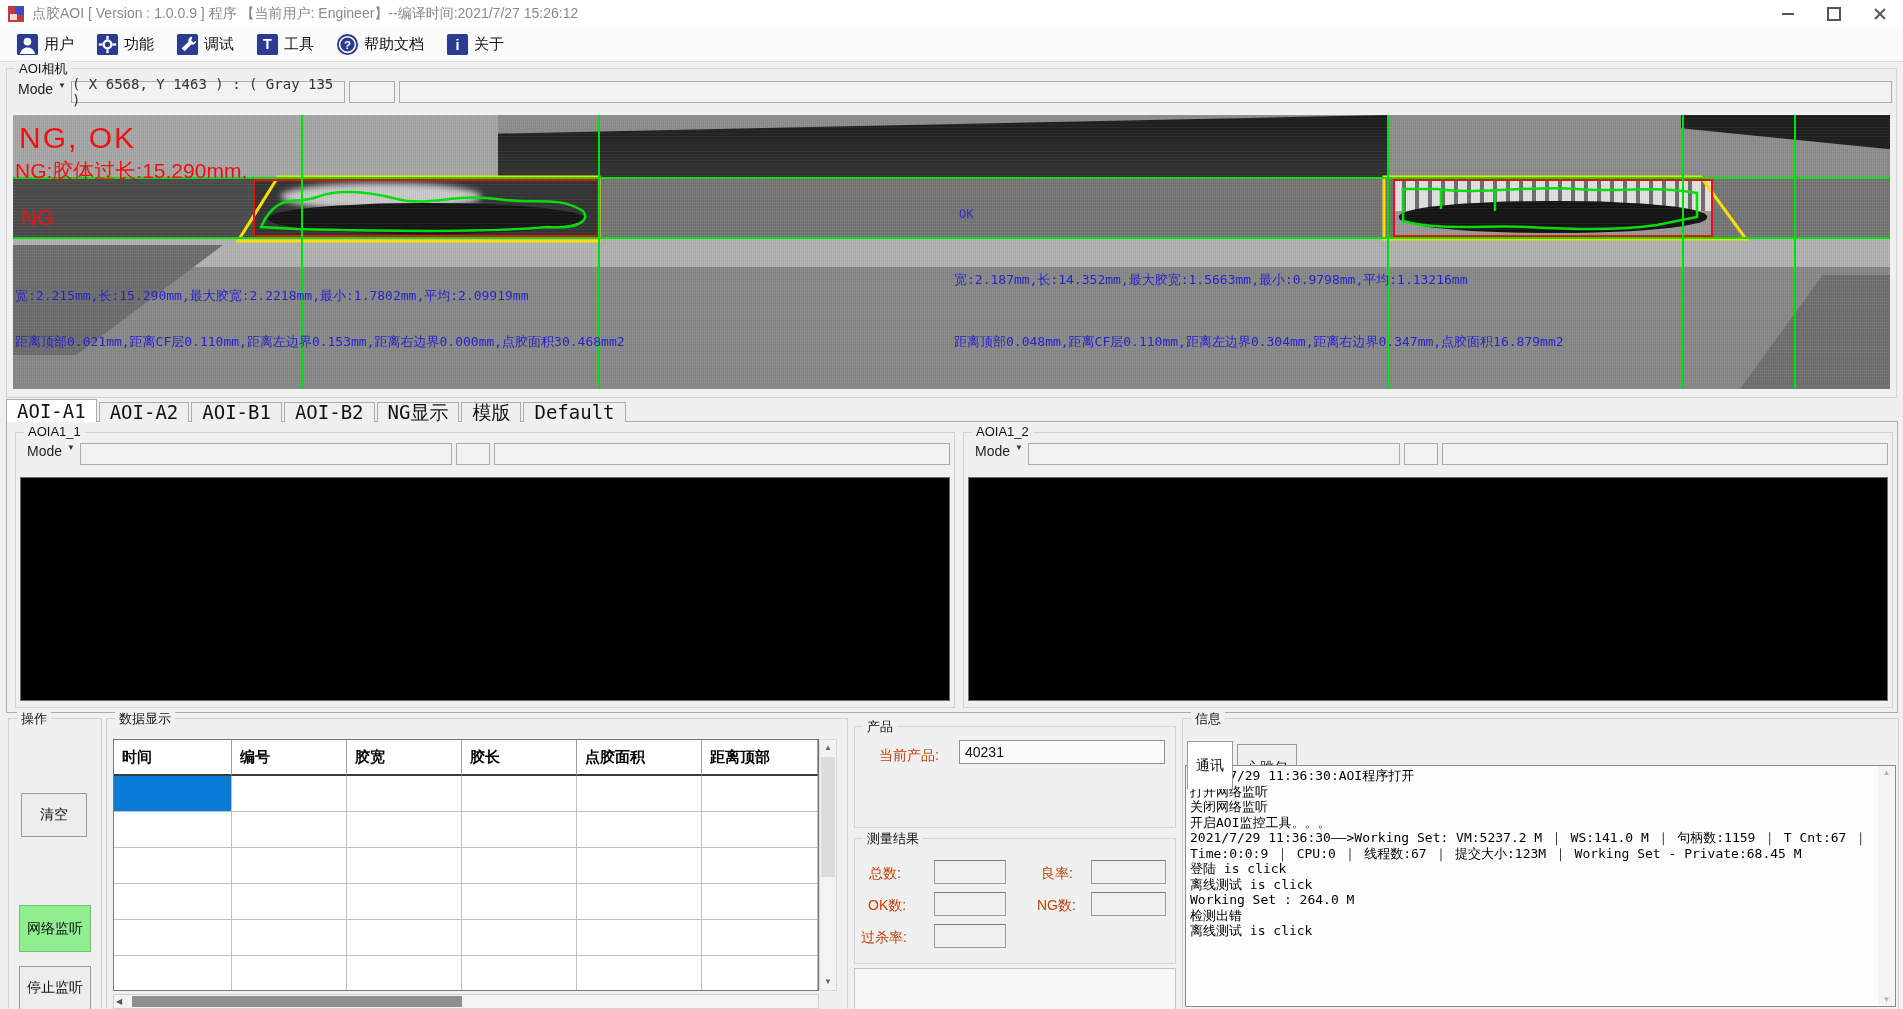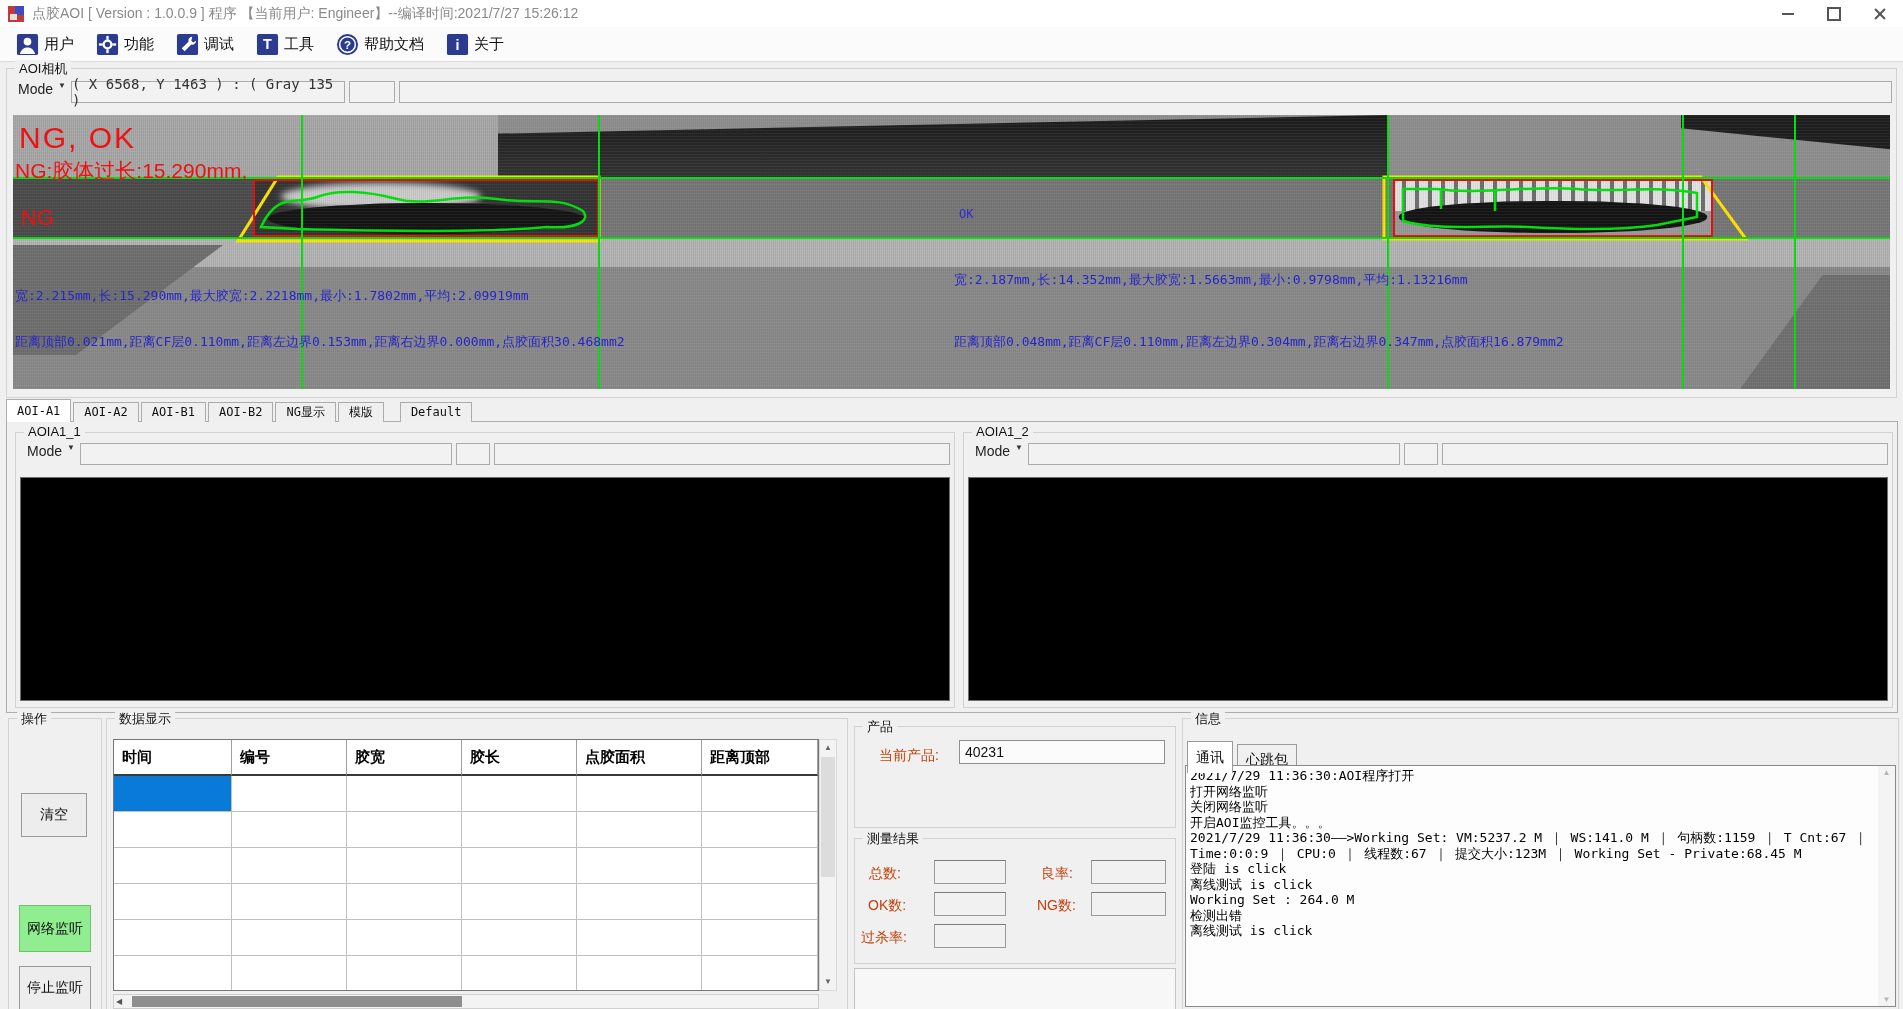--- a/index.html
+++ b/index.html
@@ -69,23 +69,23 @@
   .t-result{left:6px;top:6px;font-size:30px;letter-spacing:2px;color:var(--red);}
   .t-reason{left:2px;top:42px;font-size:21px;color:var(--red);}
   .t-ng{left:8px;top:90px;font-size:22px;color:var(--red);}
   .t-ok{left:946px;top:92px;font-size:12px;color:#2d2dd6;font-family:"DejaVu Sans Mono",monospace;}
   .bline{font-family:"DejaVu Sans Mono",monospace;font-size:13px;color:var(--blue);}
   .b-l1{left:2px;top:172px;} .b-l2{left:2px;top:218px;}
   .b-r1{left:941px;top:156px;} .b-r2{left:941px;top:218px;}
 
   
   .tabstrip{position:absolute;left:6px;top:400px;height:22px;display:flex;align-items:flex-end;z-index:2;}
-  .tab{height:19px;line-height:19px;padding:0 10px;border:1px solid #acacac;border-bottom:none;background:#efefef;font-family:"DejaVu Sans Mono",monospace;font-size:12px;color:#111;margin-right:2px;}
+  .tab{height:19px;line-height:19px;padding:0 10px;border:1px solid #acacac;border-bottom:none;background:#efefef;font-family:"DejaVu Sans Mono",monospace;font-size:19px;color:#111;margin-right:2px;}
   .tab.active{height:22px;line-height:22px;background:#ffffff;position:relative;z-index:3;}
-  .tab.gap{margin-left:14px;}
+  .tab.gap{}
   .tabpanel{position:absolute;left:6px;top:421px;width:1890px;height:290px;border:1px solid #acacac;background:#f0f0f0;}
 
   .viewport{position:absolute;background:#000;border:1px solid #6d6d6d;}
 
   
   .btn{position:absolute;border:1px solid #9a9a9a;background:#ededed;font-size:14px;color:#111;display:flex;align-items:center;justify-content:center;box-sizing:border-box;}
   .btn.listen{background:var(--lgreen);border-color:#6fbf6f;}
 
   
   .tbl{position:absolute;left:6px;top:20px;width:706px;height:252px;border:1px solid #777;background:#fff;display:grid;grid-template-columns:118px 115px 115px 115px 125px 1fr;grid-auto-rows:36px;box-sizing:border-box;overflow:hidden;}
@@ -102,21 +102,21 @@
   .hscroll .thumb{position:absolute;left:18px;top:1px;width:330px;height:11px;background:#8f8f8f;}
 
   
   .plabel{position:absolute;font-size:14px;color:#c2410c;white-space:nowrap;}
   .pinput{position:absolute;border:1px solid #8f8f8f;background:#fbfbfb;box-sizing:border-box;font-size:14px;color:#111;padding:2px 5px;line-height:18px;}
   .rinput{position:absolute;border:1px solid #9a9a9a;border-top-color:#7c7c7c;background:#f1f1f1;box-sizing:border-box;}
   .emptybox{position:absolute;left:854px;top:968px;width:320px;height:40px;border:1px solid #c4c4c4;background:#f7f7f7;}
 
   
   .info-tabs{position:absolute;left:4px;top:22px;display:flex;align-items:flex-end;}
-  .itab{height:20px;line-height:20px;padding:4px 8px;font-size:14px;color:#111;border:1px solid #9a9a9a;border-bottom:none;background:#f0f0f0;margin-right:4px;}
+  .itab{height:20px;line-height:20px;padding:12px 8px;font-size:14px;color:#111;border:1px solid #9a9a9a;border-bottom:none;background:#f0f0f0;margin-right:4px;}
   .itab.active{background:#fff;height:23px;line-height:23px;position:relative;z-index:2;}
   .log{position:absolute;left:2px;top:46px;right:2px;bottom:2px;background:#fdfdfd;border:1px solid #8a8a8a;box-sizing:border-box;overflow:hidden;}
   .log-inner{position:absolute;left:4px;top:2px;right:20px;font-family:"DejaVu Sans Mono",monospace;font-size:13px;line-height:15.5px;color:#000;white-space:nowrap;}
   .logscroll{position:absolute;right:0;top:0;bottom:0;width:17px;background:#f4f4f4;}
   .logscroll .up,.logscroll .dn{position:absolute;left:0;width:100%;text-align:center;font-size:8px;color:#b5b5b5;}
   .logscroll .up{top:2px;} .logscroll .dn{bottom:2px;}
 </style>
 </head>
 <body>
 

